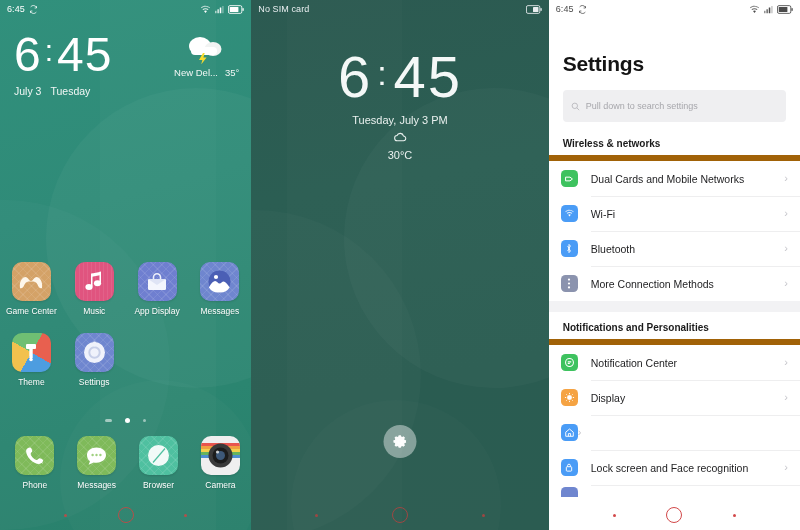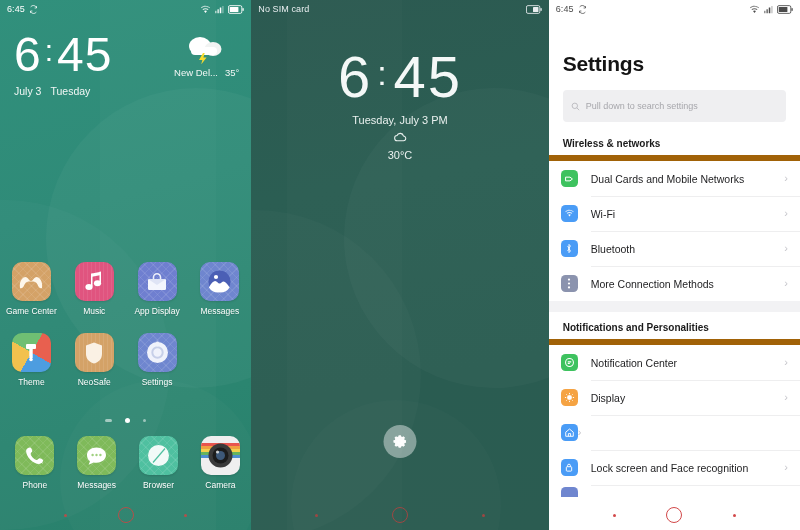--- a/index.html
+++ b/index.html
@@ -236,29 +236,20 @@
             conic-gradient(from 30deg,#e8604f 0 25%,#4d9de0 0 50%,#f2c14e 0 75%,#6fbf73 0 100%);">
           <svg width="28" height="28" viewBox="0 0 28 28" style="position:relative">
             <rect x="9" y="5" width="10" height="5" rx="1" fill="#ffffff"></rect>
             <rect x="12.3" y="10" width="3.4" height="9" fill="#ffffff"></rect>
             <circle cx="14" cy="20.5" r="1.8" fill="#ffffff"></circle>
           </svg>
         </div>
         <div class="app-label">Theme</div>
       </div>
 
-      <div class="app-cell">
-        <div class="app-icon" style="background:#d4a267">
-          <div class="tex" style="background-image:repeating-linear-gradient(90deg,rgba(255,255,255,.09) 0 1px,transparent 1px 4px)"></div>
-          <svg width="20" height="24" viewBox="0 0 20 24" style="position:relative">
-            <path d="M10 1.5l8 3v8.5c0 5-3.5 8.3-8 9.5-4.5-1.2-8-4.5-8-9.5V4.5z" fill="#faf1e4"></path>
-          </svg>
-        </div>
-        <div class="app-label">NeoSafe</div>
-      </div>
 
       <div class="app-cell">
         <div class="app-icon" style="background:#6f86cf">
           <div class="tex"></div>
           <svg width="25" height="25" viewBox="0 0 25 25" style="position:relative">
             <circle cx="12.5" cy="12.5" r="10.5" fill="#f0f2fb"></circle>
             <circle cx="12.5" cy="12.5" r="5.2" fill="none" stroke="#c7cfe8" stroke-width="2"></circle>
             <rect x="11.2" y="1.6" width="2.6" height="5" rx="1" fill="#f0f2fb"></rect>
           </svg>
         </div>

